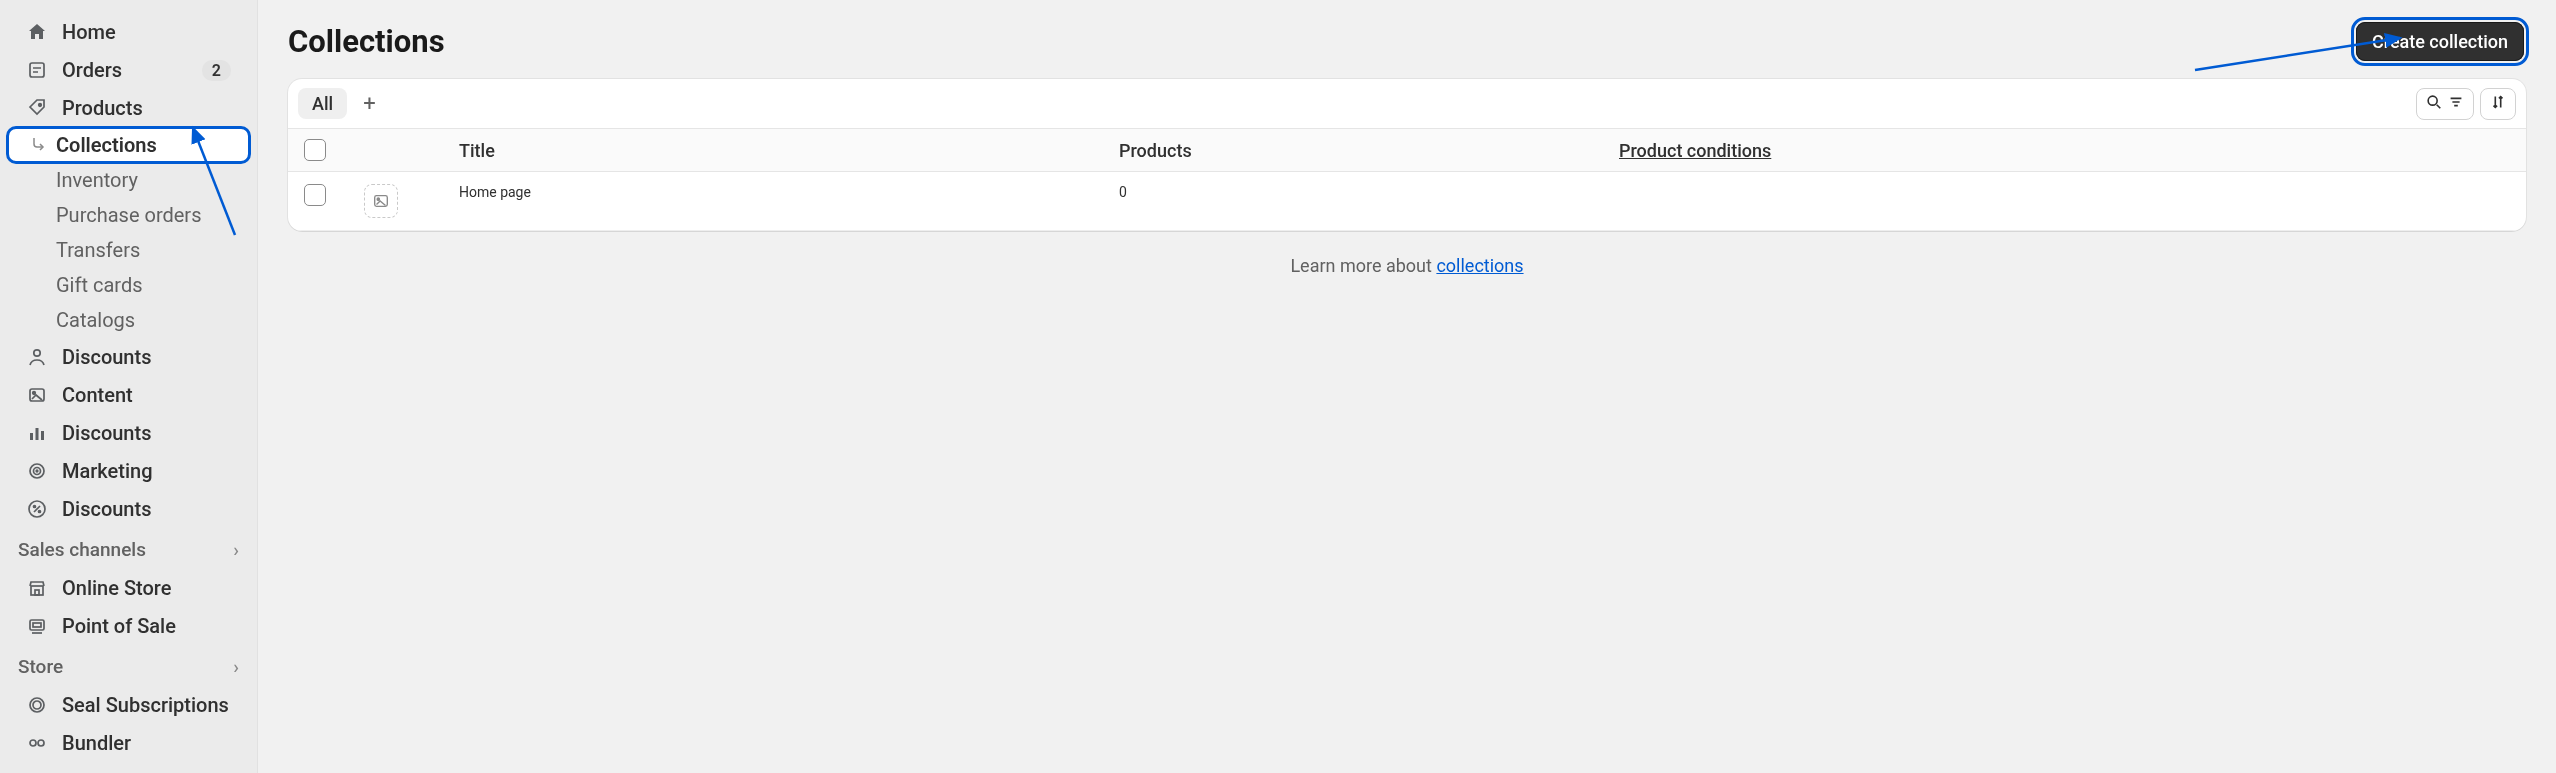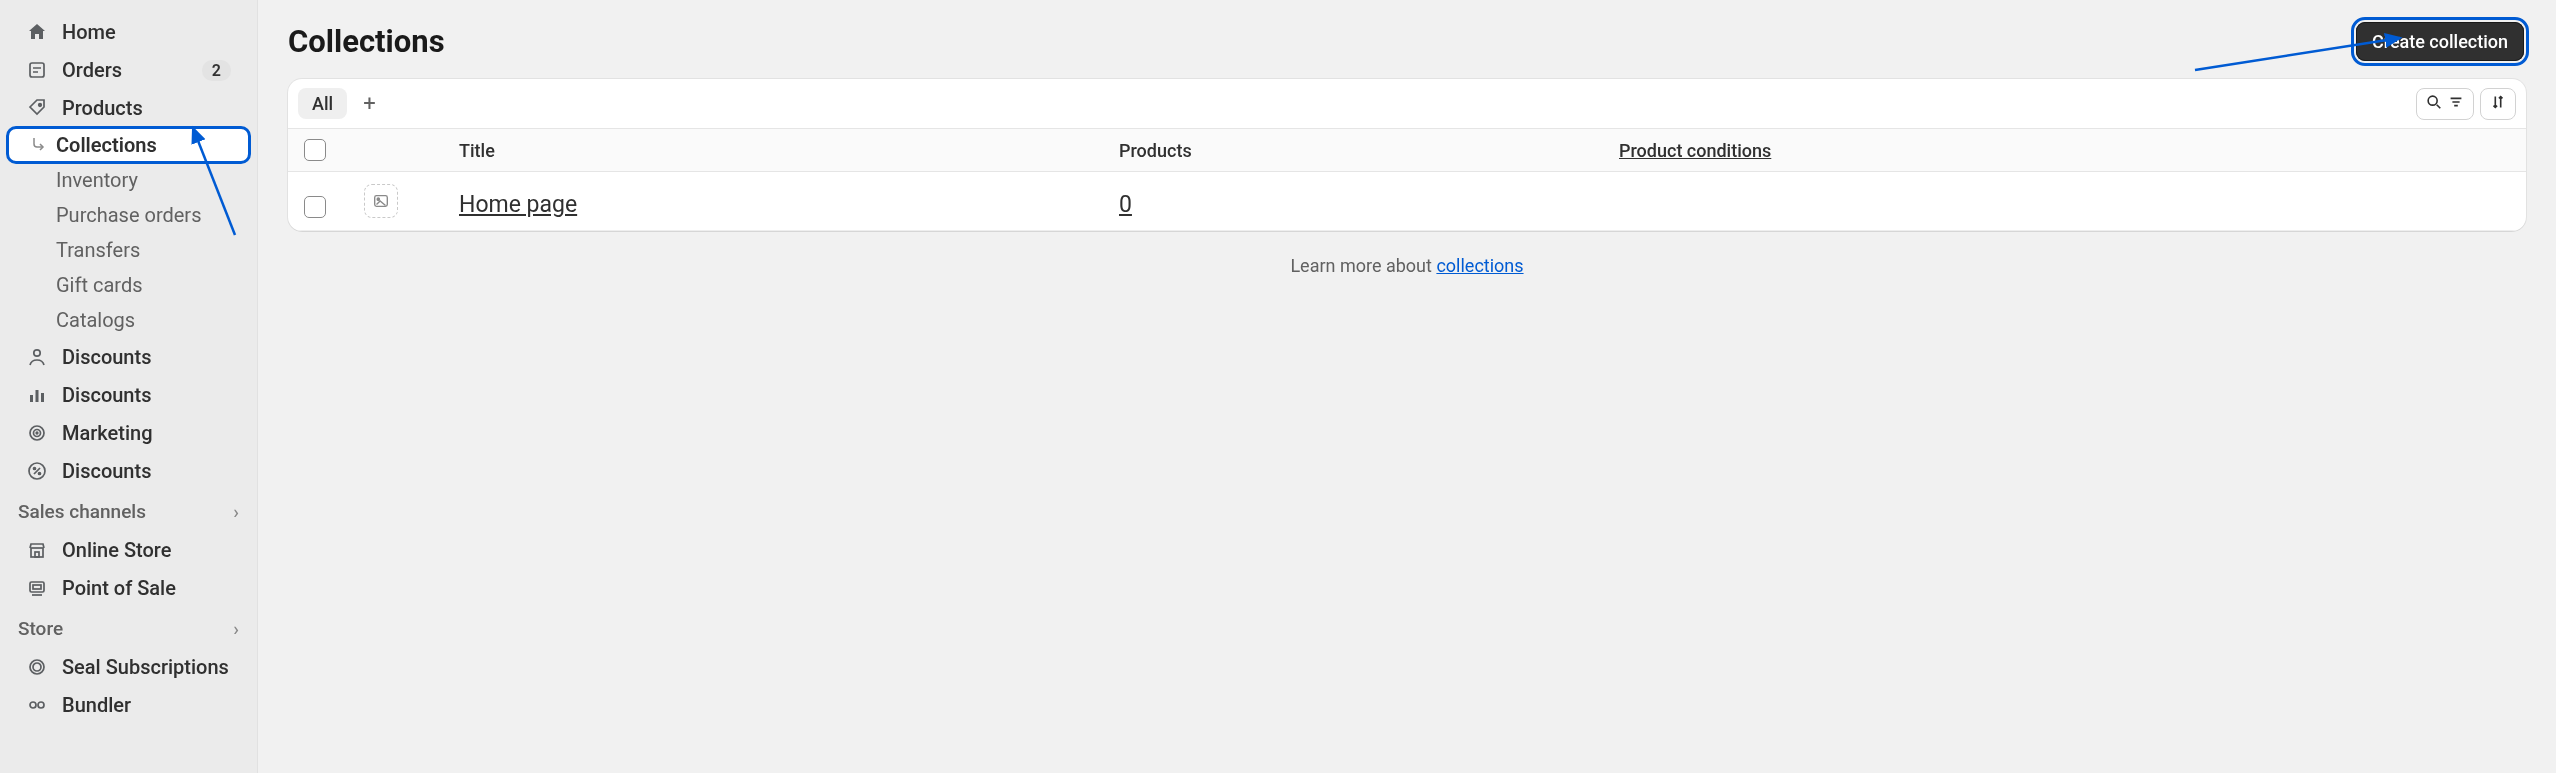--- a/index.html
+++ b/index.html
@@ -174,26 +174,25 @@
   font-weight: 550;
   color: #303030;
 }
 .col-check { width: 60px; display:flex; align-items:center;}
 .col-thumb { width: 48px; }
 .col-title { width: 660px; margin-left: 47px; }
 .col-products { width: 500px; }
 .col-cond { flex: 1; text-decoration: underline; }
 .table-row {
   display: flex;
-  align-items: flex-end;
+  align-items: flex-start;
   padding: 12px 16px;
   border-bottom: 1px solid #eee;
-  font-size: 23px;
-  color: #303030;
-  text-decoration: underline;
+  font-size: 14px;
+  color: #303030;
 }
 .checkbox {
   width: 22px;
   height: 22px;
   border: 1.5px solid #8a8a8a;
   border-radius: 5px;
   background: #fff;
 }
 .thumb {
   width: 34px;
@@ -282,20 +281,30 @@
   <div class="nav-item">
     <span class="icon-slot">
       <svg width="20" height="20" viewBox="0 0 20 20" fill="none" stroke="currentColor" stroke-width="1.7">
           <circle cx="10" cy="6" r="3.2"></circle>
           <path d="M3 18c1-4 5-5 7-5s6 1 7 5"></path>
         </svg>
     </span>
     <span>Discounts</span>
   </div>
 
+  <div class="nav-item">
+    <span class="icon-slot">
+      <svg width="20" height="20" viewBox="0 0 20 20" fill="none" stroke="currentColor" stroke-width="1.7">
+          <rect x="3" y="4" width="14" height="12" rx="2"></rect>
+          <circle cx="7" cy="8" r="1.3" fill="currentColor"></circle>
+          <path d="M5 14l4-4 6 5"></path>
+        </svg>
+    </span>
+    <span>Content</span>
+  </div>
 
   <div class="nav-item">
     <span class="icon-slot">
       <svg width="20" height="20" viewBox="0 0 20 20" fill="currentColor">
           <rect x="3" y="10" width="3" height="7"></rect>
           <rect x="8.5" y="5" width="3" height="12"></rect>
           <rect x="14" y="8" width="3" height="9"></rect>
         </svg>
     </span>
     <span>Discounts</span>

